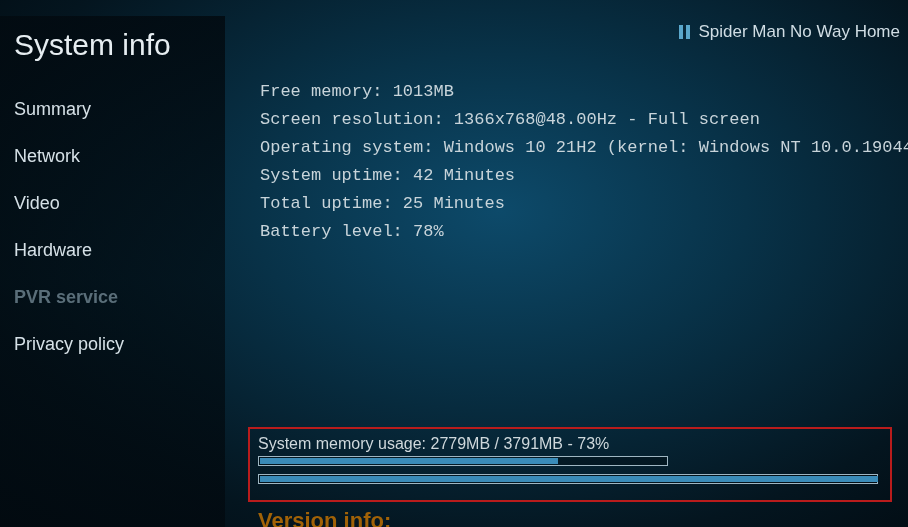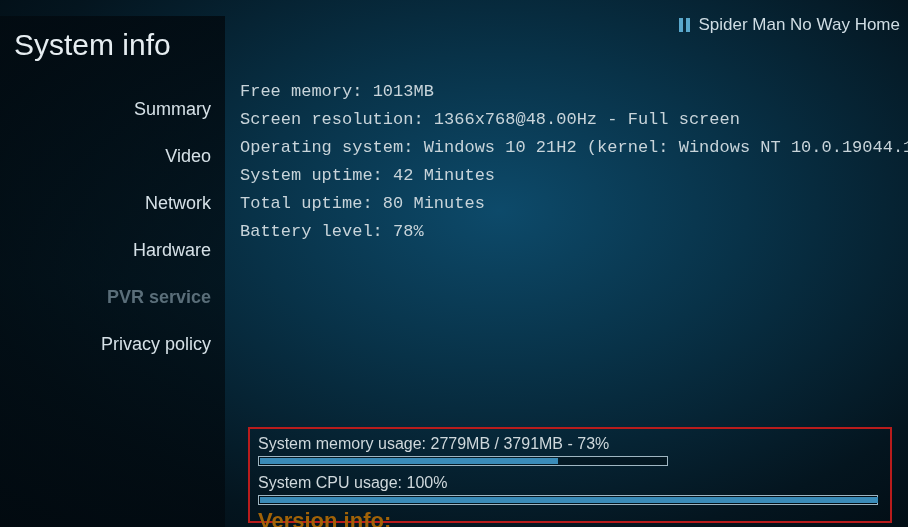--- a/index.html
+++ b/index.html
@@ -6,21 +6,21 @@
   html, body { width: 908px; height: 527px; overflow: hidden; }
   body {
     background: radial-gradient(ellipse at 55% 40%, #0d4a6a 0%, #083248 35%, #04151f 75%, #010a10 100%);
     font-family: "Segoe UI", Arial, sans-serif;
     color: #cfd8dc;
     position: relative;
   }
   
   .nowplaying {
     position: absolute;
-    top: 15px; right: 8px;
+    top: 22px; right: 8px;
     font-size: 17px;
     color: #d0dde4;
     display: flex;
     align-items: center;
     gap: 8px;
   }
   .pause-icon { display: inline-flex; gap: 3px; }
   .pause-icon span { width: 4px; height: 14px; background: #5aa8cc; display: inline-block; }
   
   .sidebar {
@@ -29,41 +29,42 @@
     width: 225px;
     height: 100%;
     background: linear-gradient(180deg, rgba(2,10,16,0.85) 0%, rgba(2,12,18,0.7) 50%, rgba(2,10,16,0.85) 100%);
   }
   .sidebar .title {
     color: #e6edf1;
     font-size: 30px;
     font-weight: 300;
     padding: 12px 14px 24px 14px;
   }
-  .sidebar .menu { list-style: none; text-align: right; }
+  .sidebar .menu { list-style: none; }
   .sidebar .menu li {
     padding: 13px 14px;
     font-size: 18px;
     font-weight: 400;
     cursor: pointer;
   }
   .sidebar .menu li.bright { color: #d6e1e7; }
   .sidebar .menu li.dim { color: #5a6e79; font-weight: bold; }
   
   .main {
     position: absolute;
     left: 240px; top: 78px;
     right: 8px;
   }
   .infoline {
     font-family: "Consolas","Courier New",monospace;
     font-size: 17px;
     color: #c8d4da;
     white-space: pre;
     line-height: 28px;
+    margin-left: 20px;
   }
   
   .usage-box {
     position: absolute;
     left: 248px; top: 427px;
     width: 644px;
     border: 2px solid #b91c1c;
     padding: 6px 8px 8px 8px;
   }
   .usage-label {
@@ -101,41 +102,40 @@
       <span></span>
       <span></span>
     </span>
   <span>Spider Man No Way Home</span>
 </div>
 
 <div class="sidebar">
   <div class="title">System info</div>
   <ul class="menu">
     <li class="bright"><span>Summary</span></li>
+    <li class="bright"><span>Network</span></li>
     <li class="bright"><span>Video</span></li>
-    <li class="bright"><span>Network</span></li>
     <li class="bright"><span>Hardware</span></li>
     <li class="dim"><span>PVR service</span></li>
     <li class="bright"><span>Privacy policy</span></li>
   </ul>
 </div>
 
 <div class="main">
   <div class="infoline"><span>Free memory: </span><span>1013MB</span></div>
   <div class="infoline"><span>Screen resolution: </span><span>1366x768@48.00Hz - Full screen</span></div>
   <div class="infoline"><span>Operating system: </span><span>Windows 10 21H2 (kernel: Windows NT 10.0.19044.1586)</span></div>
   <div class="infoline"><span>System uptime: </span><span>42 Minutes</span></div>
-  <div class="infoline"><span>Total uptime: </span><span>80 Minutes</span></div>
+  <div class="infoline"><span>Total uptime: </span><span>25 Minutes</span></div>
   <div class="infoline"><span>Battery level: </span><span>78%</span></div>
 </div>
 
 <div class="usage-box">
   <div class="usage-label">System memory usage: 2779MB / 3791MB - 73%</div>
   <div class="progress">
     <div class="fill" id="memfill" style="width: 73%;"></div>
   </div>
-  <div class="usage-label">System CPU usage: 100%</div>
   <div class="progress cpu">
     <div class="fill" id="cpufill" style="width: 100%;"></div>
   </div>
 </div>
 
 <div class="version">Version info:</div>
 
 </body></html>

